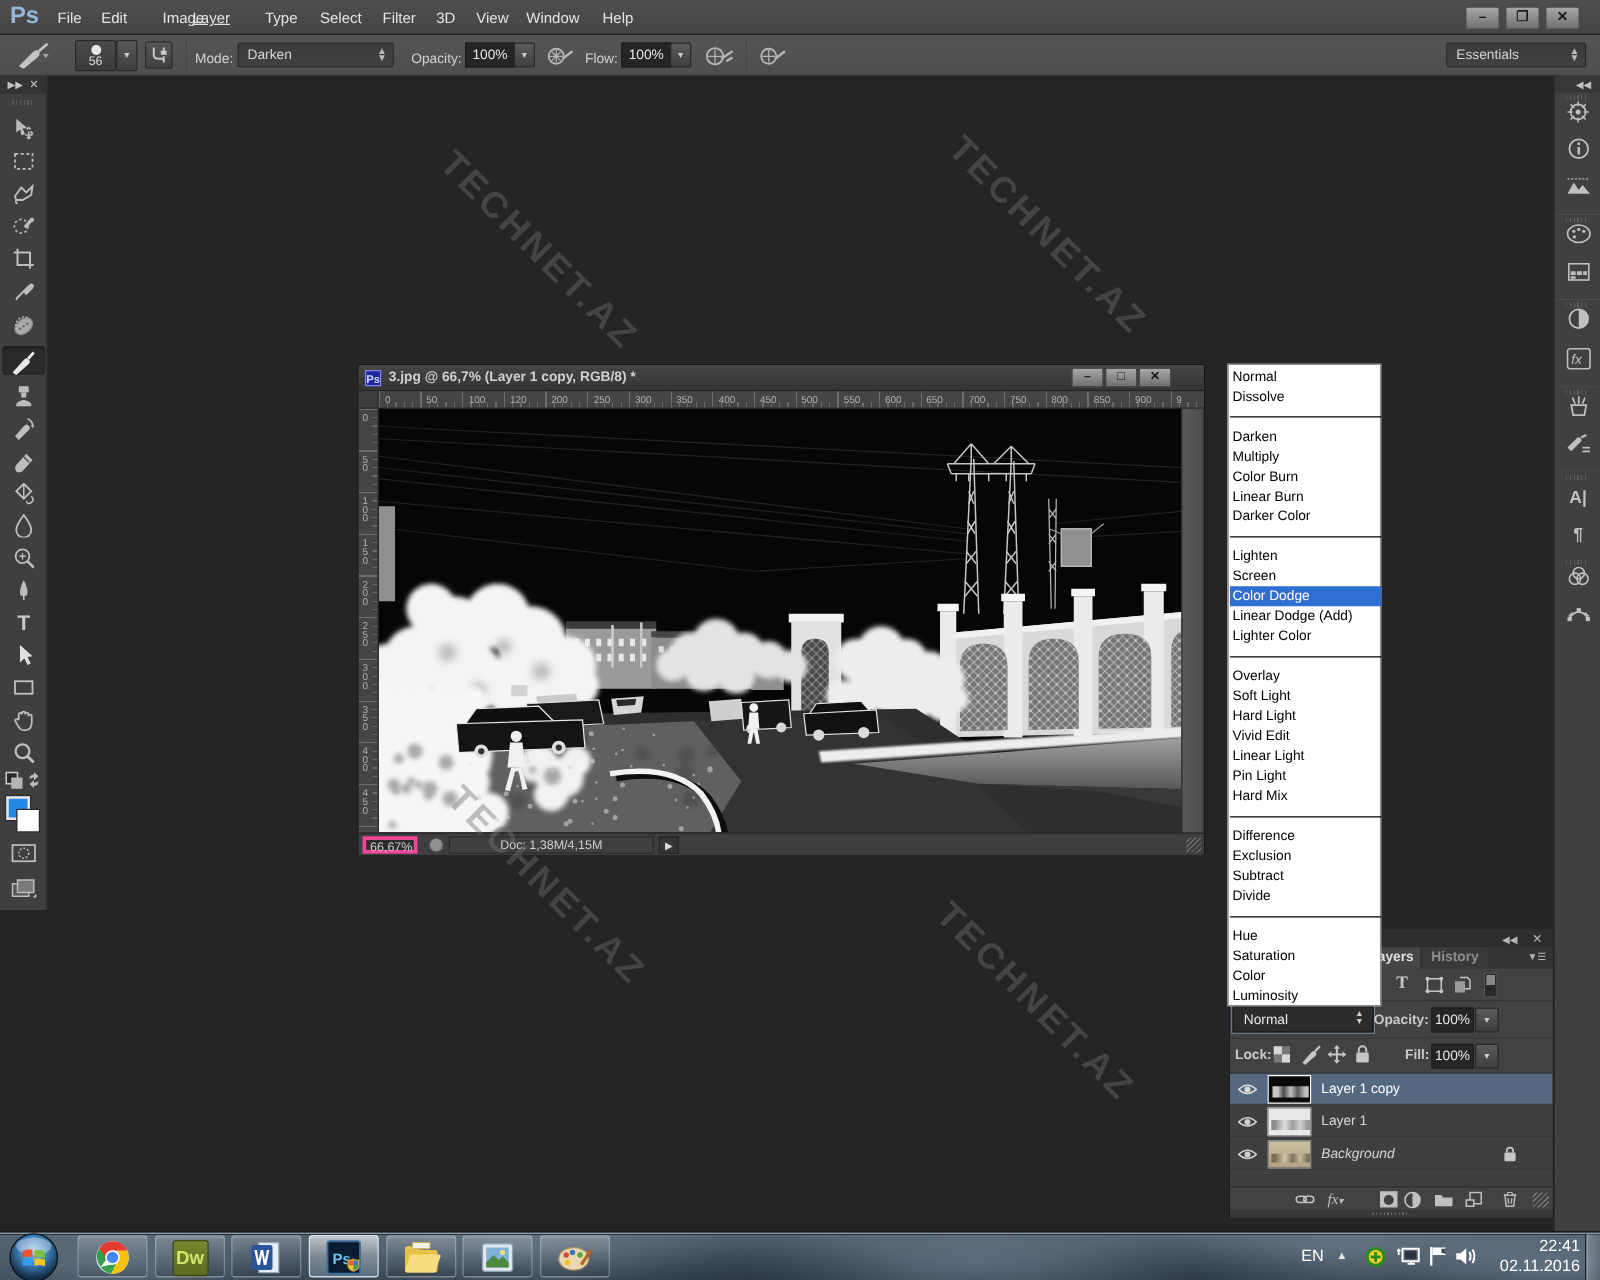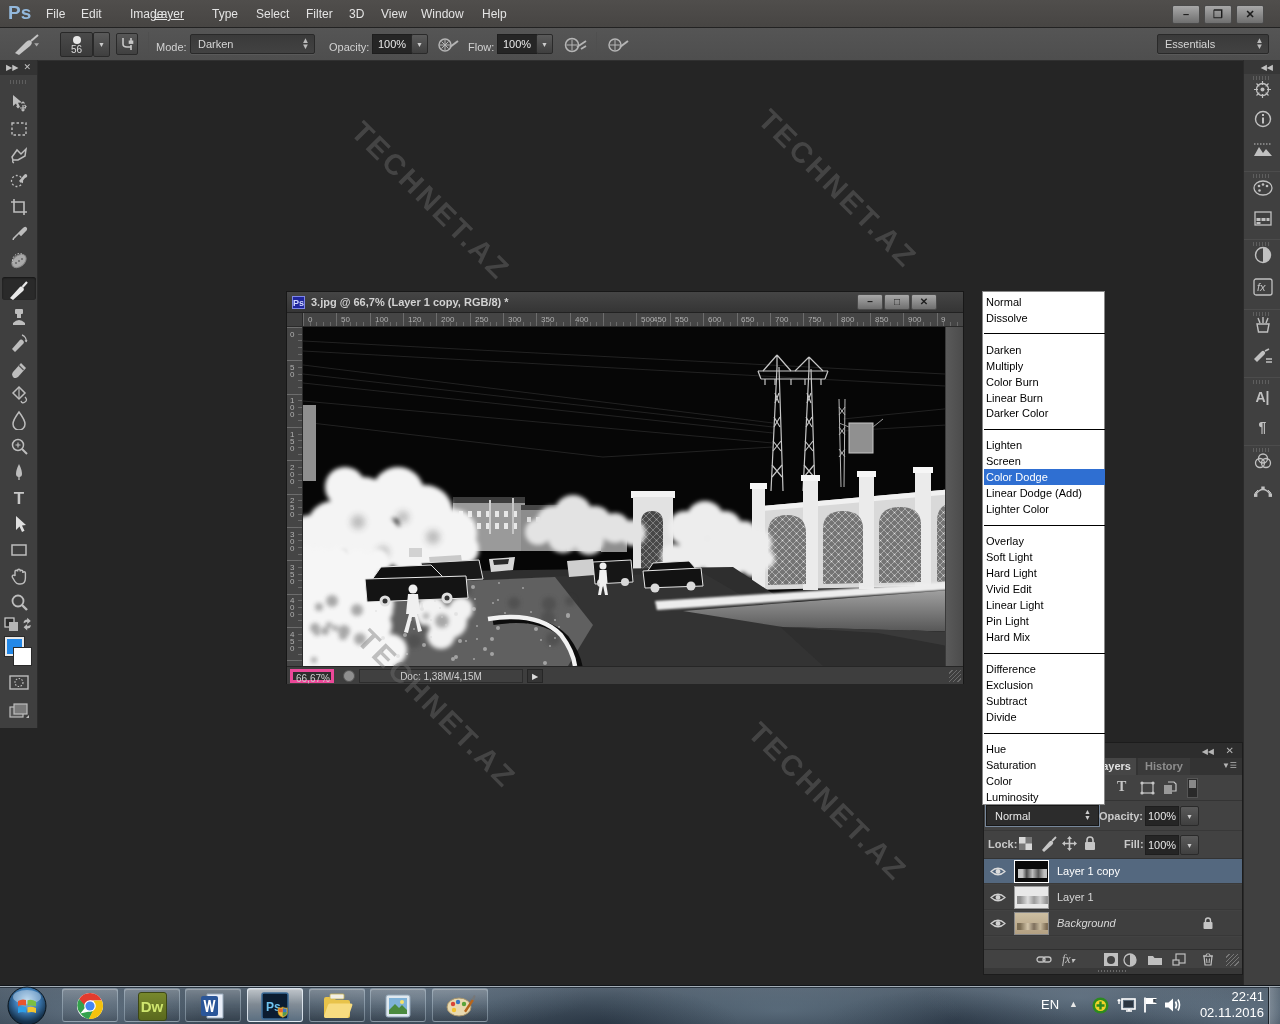--- a/index.html
+++ b/index.html
@@ -354,21 +354,21 @@
     <div style="position:absolute;left:0;bottom:0;width:100%;height:4px;background:repeating-linear-gradient(90deg,#6a6a6a 0 1px,transparent 1px 6.67px);"></div>
     <span class="rnum" style="left:5px;top:2px;">0</span>
         <span class="rnum" style="left:38px;top:2px;">50</span>
         <span class="rnum" style="left:72px;top:2px;">100</span>
         <span class="rnum" style="left:105px;top:2px;">120</span>
         <span class="rnum" style="left:138px;top:2px;">200</span>
         <span class="rnum" style="left:172px;top:2px;">250</span>
         <span class="rnum" style="left:205px;top:2px;">300</span>
         <span class="rnum" style="left:238px;top:2px;">350</span>
         <span class="rnum" style="left:272px;top:2px;">400</span>
-        <span class="rnum" style="left:305px;top:2px;margin-left:45px;">450</span>
+        <span class="rnum" style="left:305px;top:2px;">450</span>
         <span class="rnum" style="left:338px;top:2px;">500</span>
         <span class="rnum" style="left:372px;top:2px;">550</span>
         <span class="rnum" style="left:405px;top:2px;">600</span>
         <span class="rnum" style="left:438px;top:2px;">650</span>
         <span class="rnum" style="left:472px;top:2px;">700</span>
         <span class="rnum" style="left:505px;top:2px;">750</span>
         <span class="rnum" style="left:538px;top:2px;">800</span>
         <span class="rnum" style="left:572px;top:2px;">850</span>
         <span class="rnum" style="left:605px;top:2px;">900</span>
         <span class="rnum" style="left:638px;top:2px;">9</span>

